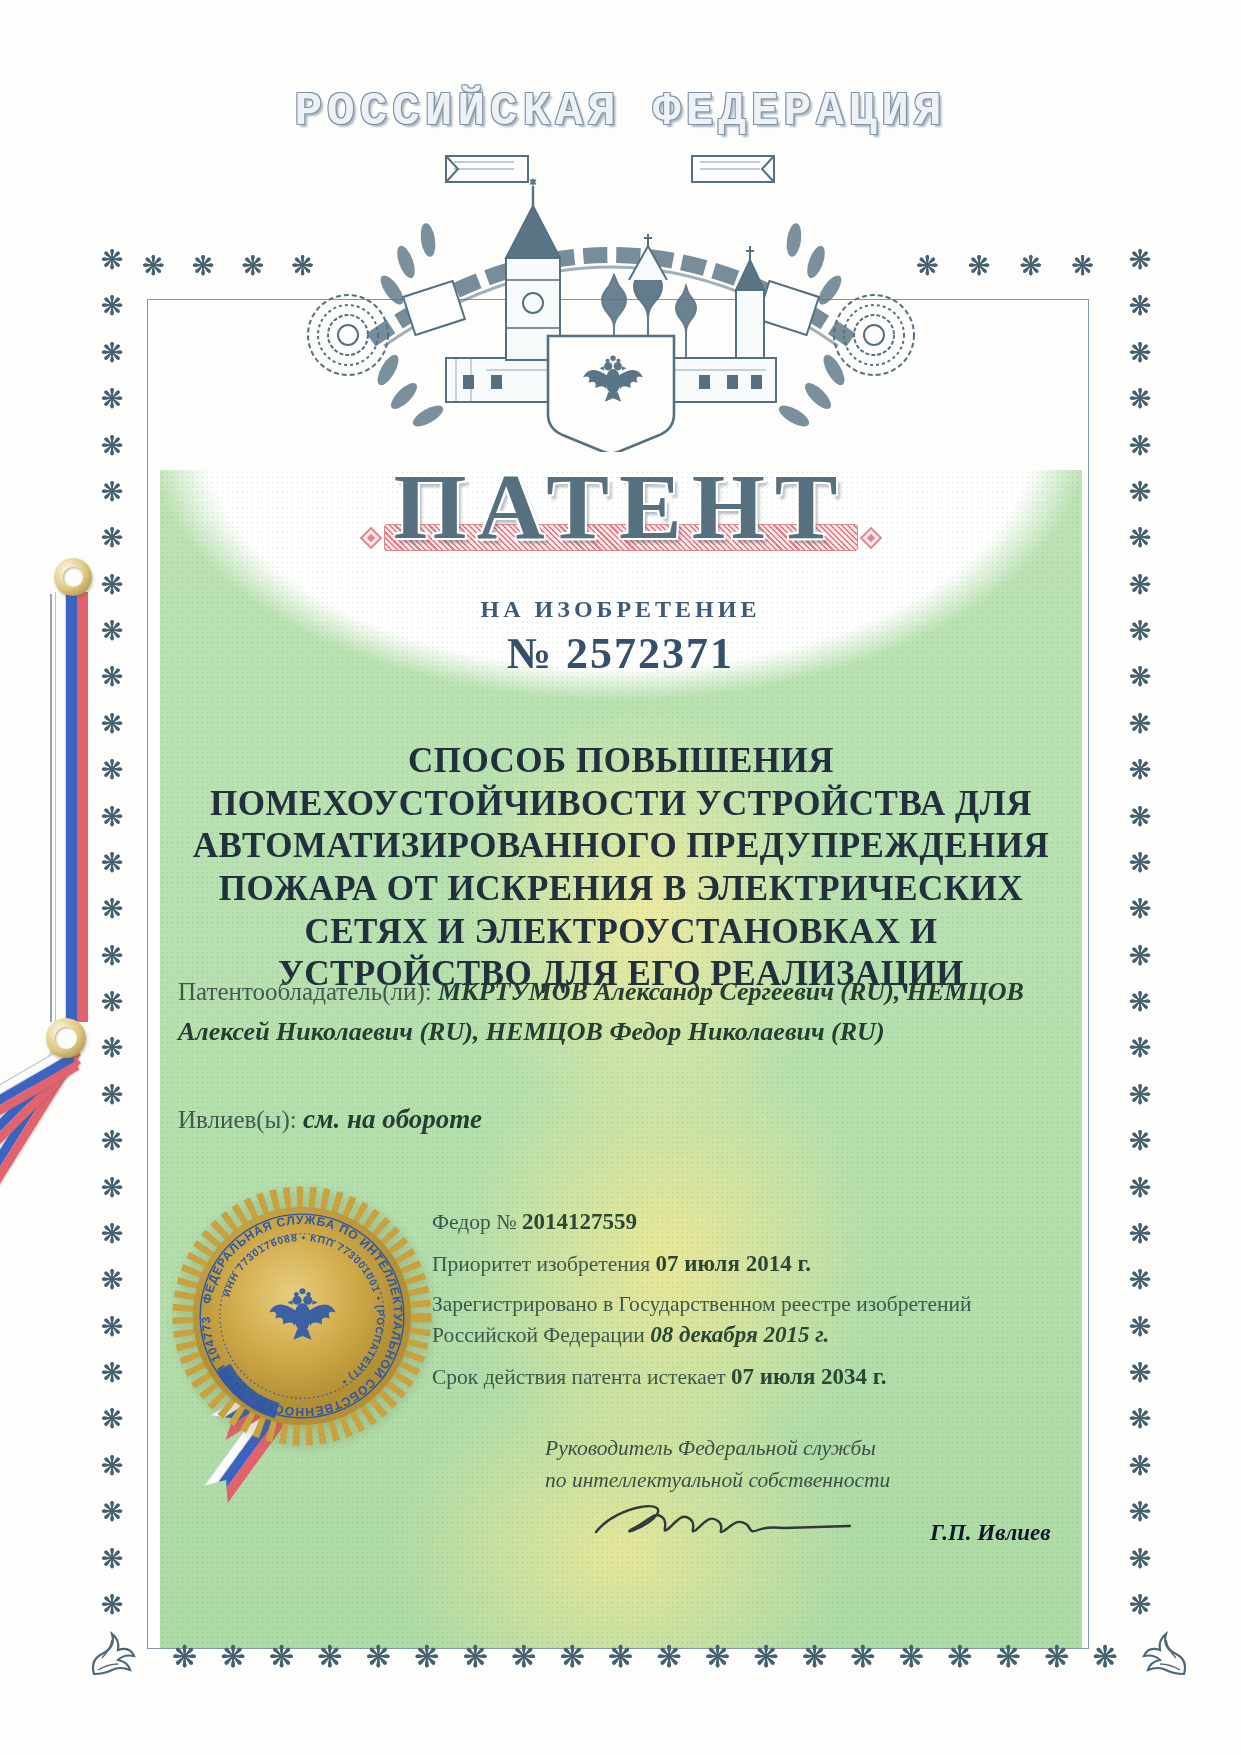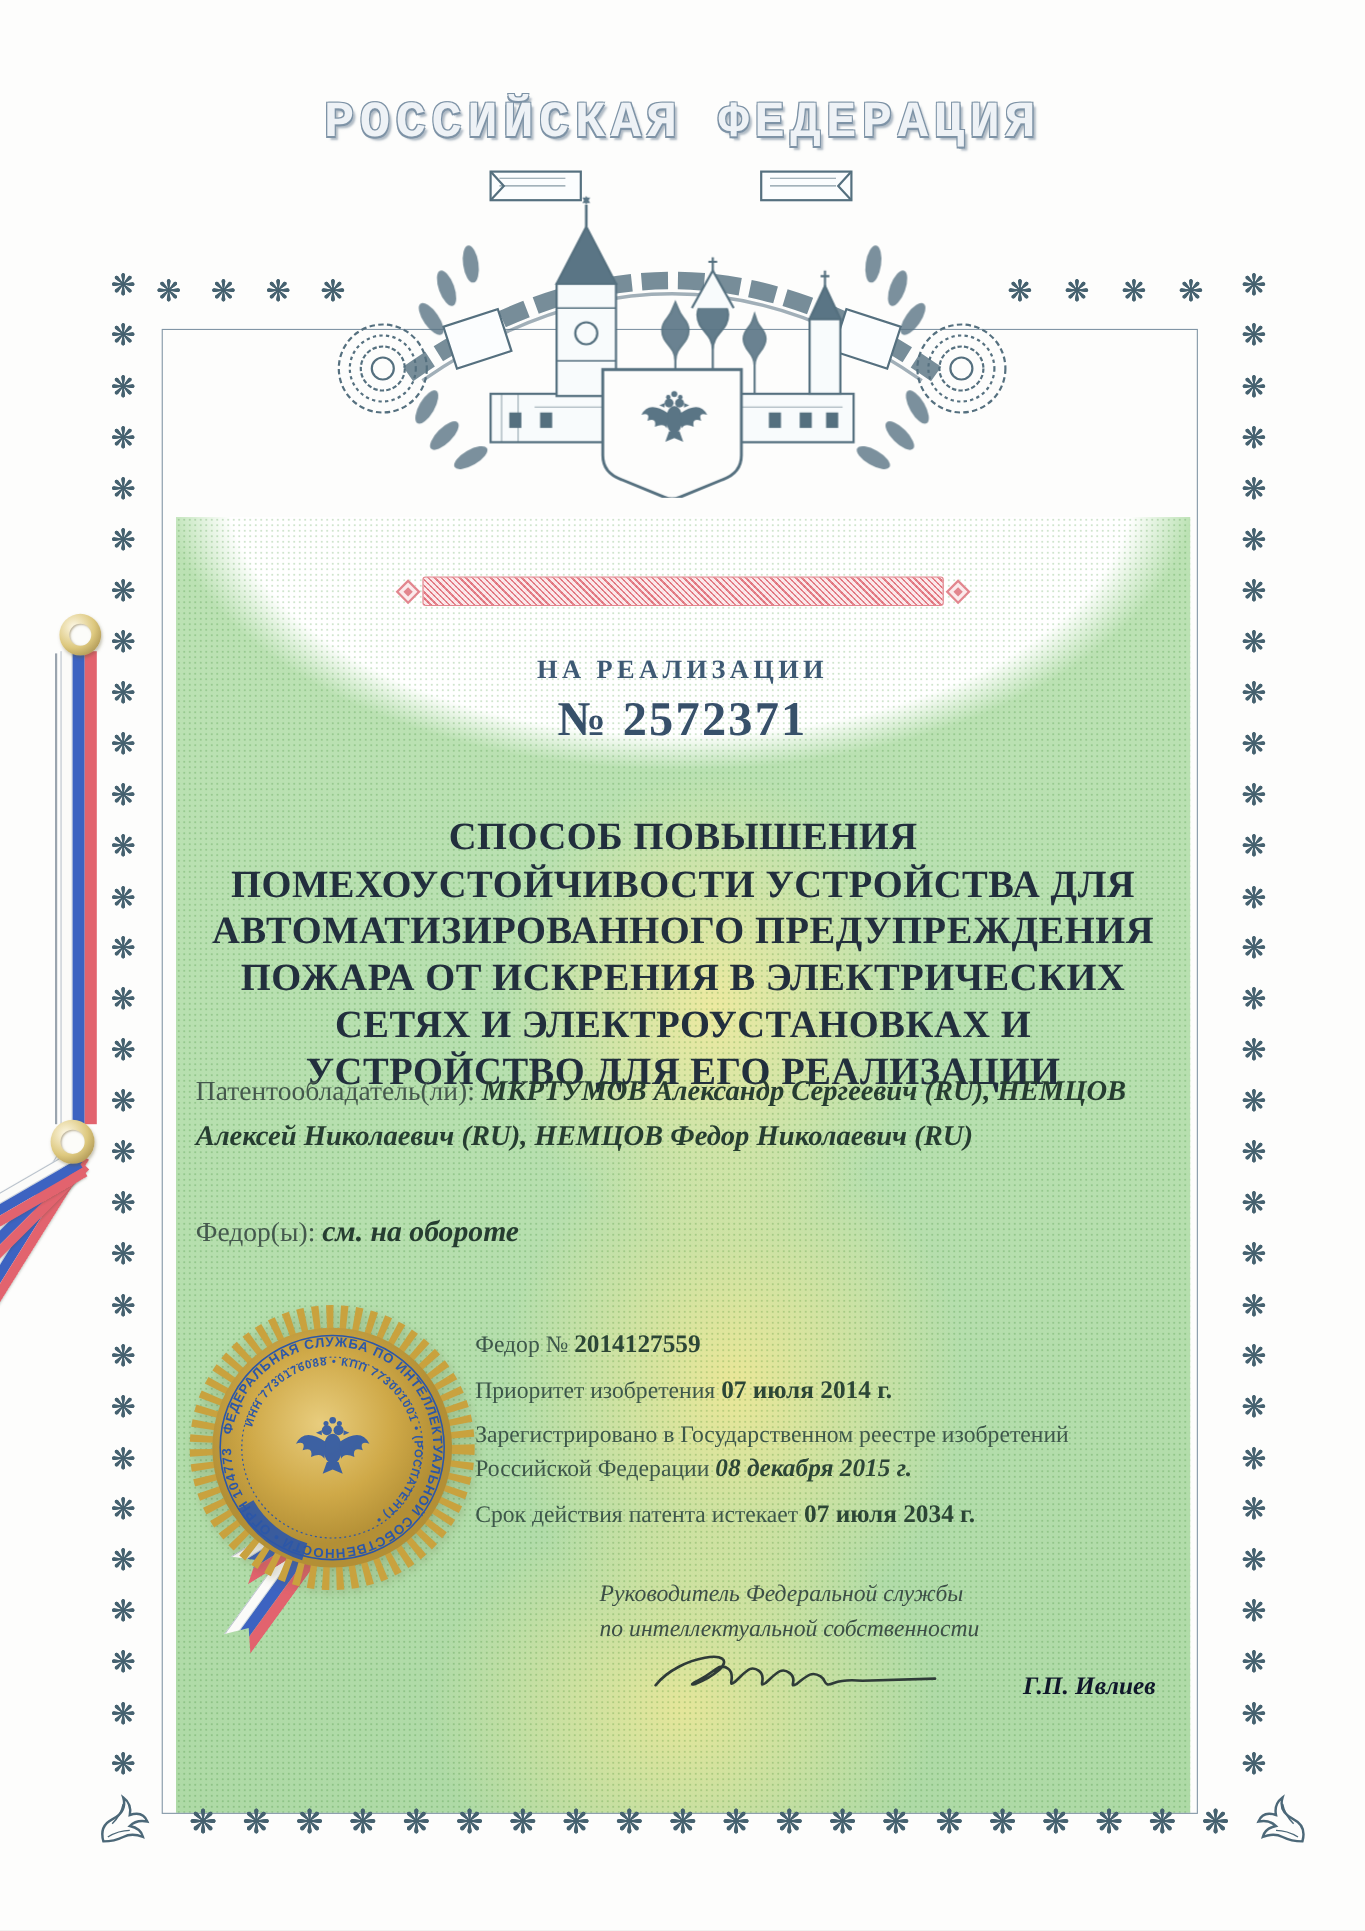--- a/index.html
+++ b/index.html
@@ -353,32 +353,33 @@
           <circle cx="58" cy="16" r="3"></circle>
         <path d="M43,62 h14 l5,14 l-12,-5 l-12,5 z"></path>
       </g>
     </g>
   </svg>
 
   <div class="patent-band">
     <span class="band-finial left"></span>
     <span class="band-finial right"></span>
   </div>
-  <div class="patent-sub">НА РЕАЛИЗАЦИИ</div>
+  <div class="patent-word">ПАТЕНТ</div>
+  <div class="patent-sub">НА ИЗОБРЕТЕНИЕ</div>
   <div class="patent-number">№ 2572371</div>
 
   <div class="invention-title">СПОСОБ ПОВЫШЕНИЯ ПОМЕХОУСТОЙЧИВОСТИ УСТРОЙСТВА ДЛЯ АВТОМАТИЗИРОВАННОГО ПРЕДУПРЕЖДЕНИЯ ПОЖАРА ОТ ИСКРЕНИЯ В ЭЛЕКТРИЧЕСКИХ СЕТЯХ И ЭЛЕКТРОУСТАНОВКАХ И УСТРОЙСТВО ДЛЯ ЕГО РЕАЛИЗАЦИИ</div>
 
   <div class="holders">
     <span>Патентообладатель(ли):</span>
     <b>МКРТУМОВ Александр Сергеевич (RU), НЕМЦОВ Алексей Николаевич (RU), НЕМЦОВ Федор Николаевич (RU)</b>
   </div>
 
   <div class="authors">
-    <span>Федор(ы):</span>
+    <span>Ивлиев(ы):</span>
     <b>см. на обороте</b>
   </div>
 
   <div class="details">
     <div class="row">
       <span>Федор №</span>
       <b>2014127559</b>
     </div>
     <div class="row">
       <span>Приоритет изобретения</span>

